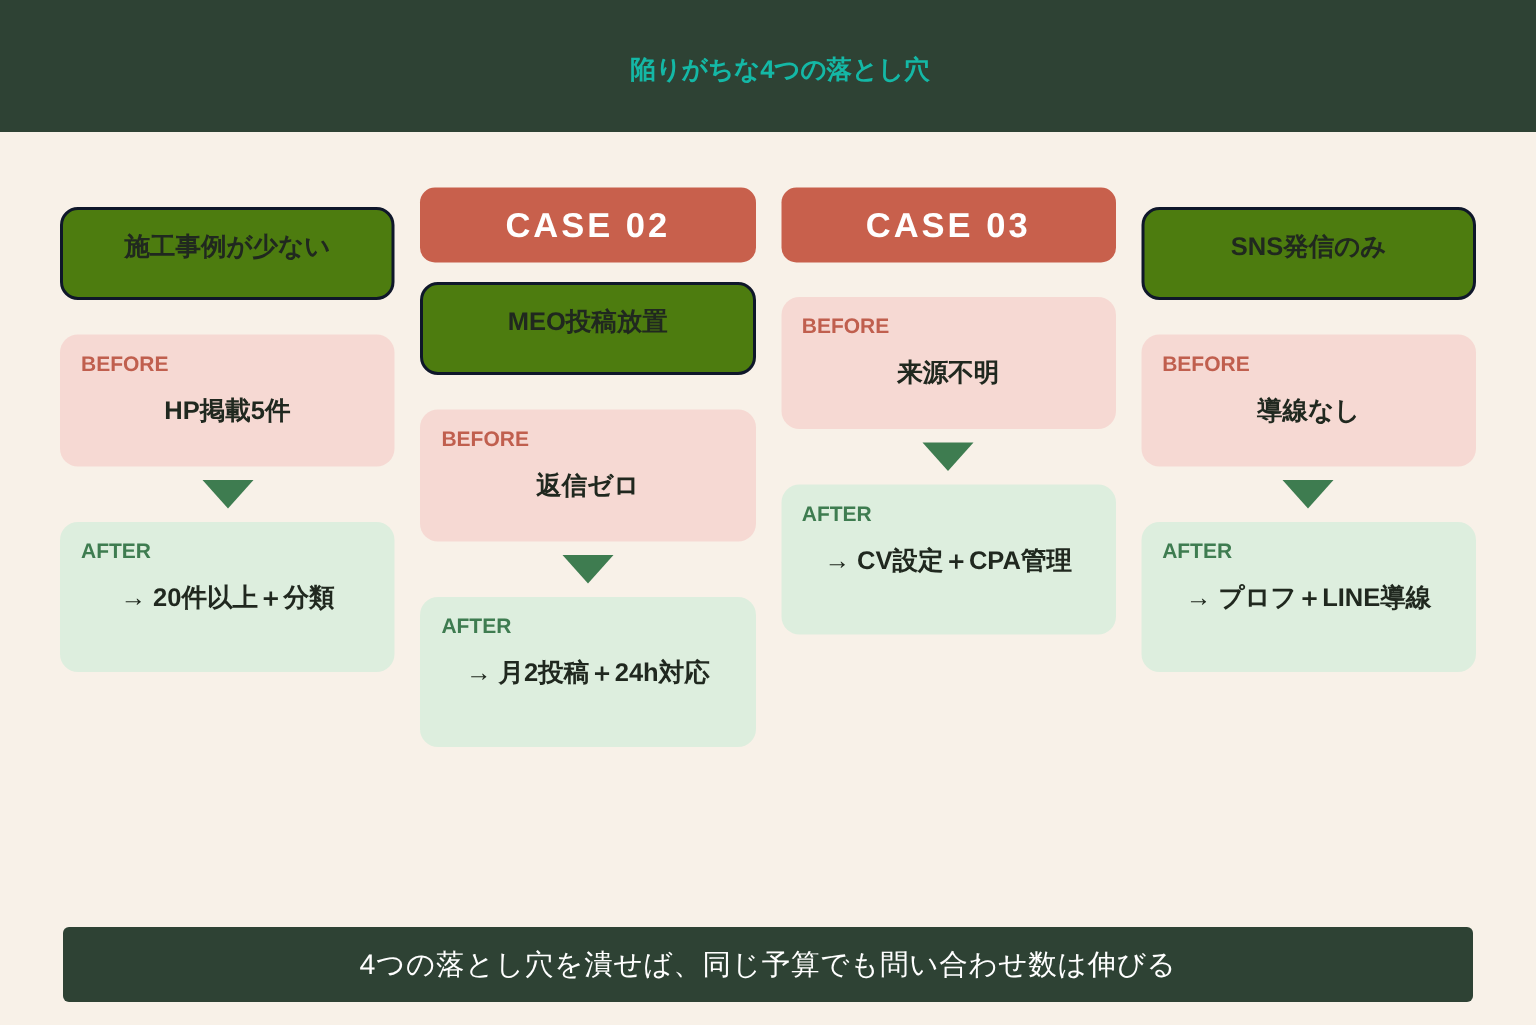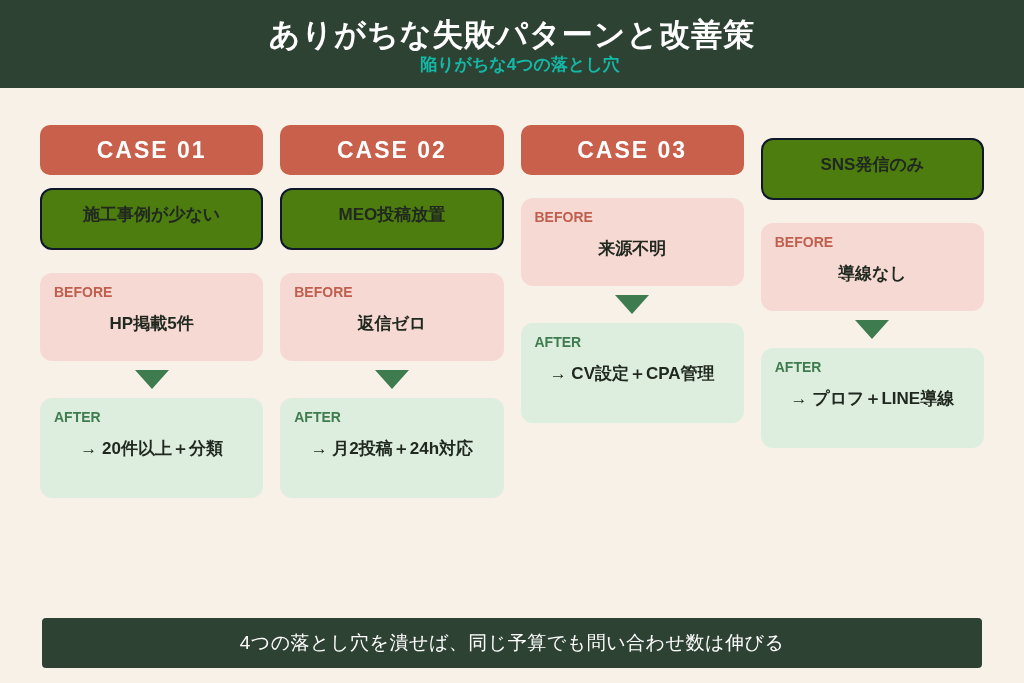--- a/index.html
+++ b/index.html
@@ -138,28 +138,26 @@
     font-weight: 400;
     letter-spacing: 0.5px;
   }
 </style>
 </head>
 <body>
 
 <div class="page">
 
   <div class="header">
-    <div class="header-title">ありがちな失敗パターンと改善策</div>
     <div class="header-subtitle">陥りがちな4つの落とし穴</div>
   </div>
 
   <div class="case-grid">
 
     <div class="case-col">
-      <div class="case-header">CASE 01</div>
       <div class="problem-box">施工事例が少ない</div>
       <div class="before-box">
         <div class="before-label">BEFORE</div>
         <div class="before-value">HP掲載5件</div>
       </div>
       <div class="arrow-zone">
         <div class="down-triangle"></div>
       </div>
       <div class="after-box">
         <div class="after-label">AFTER</div>

